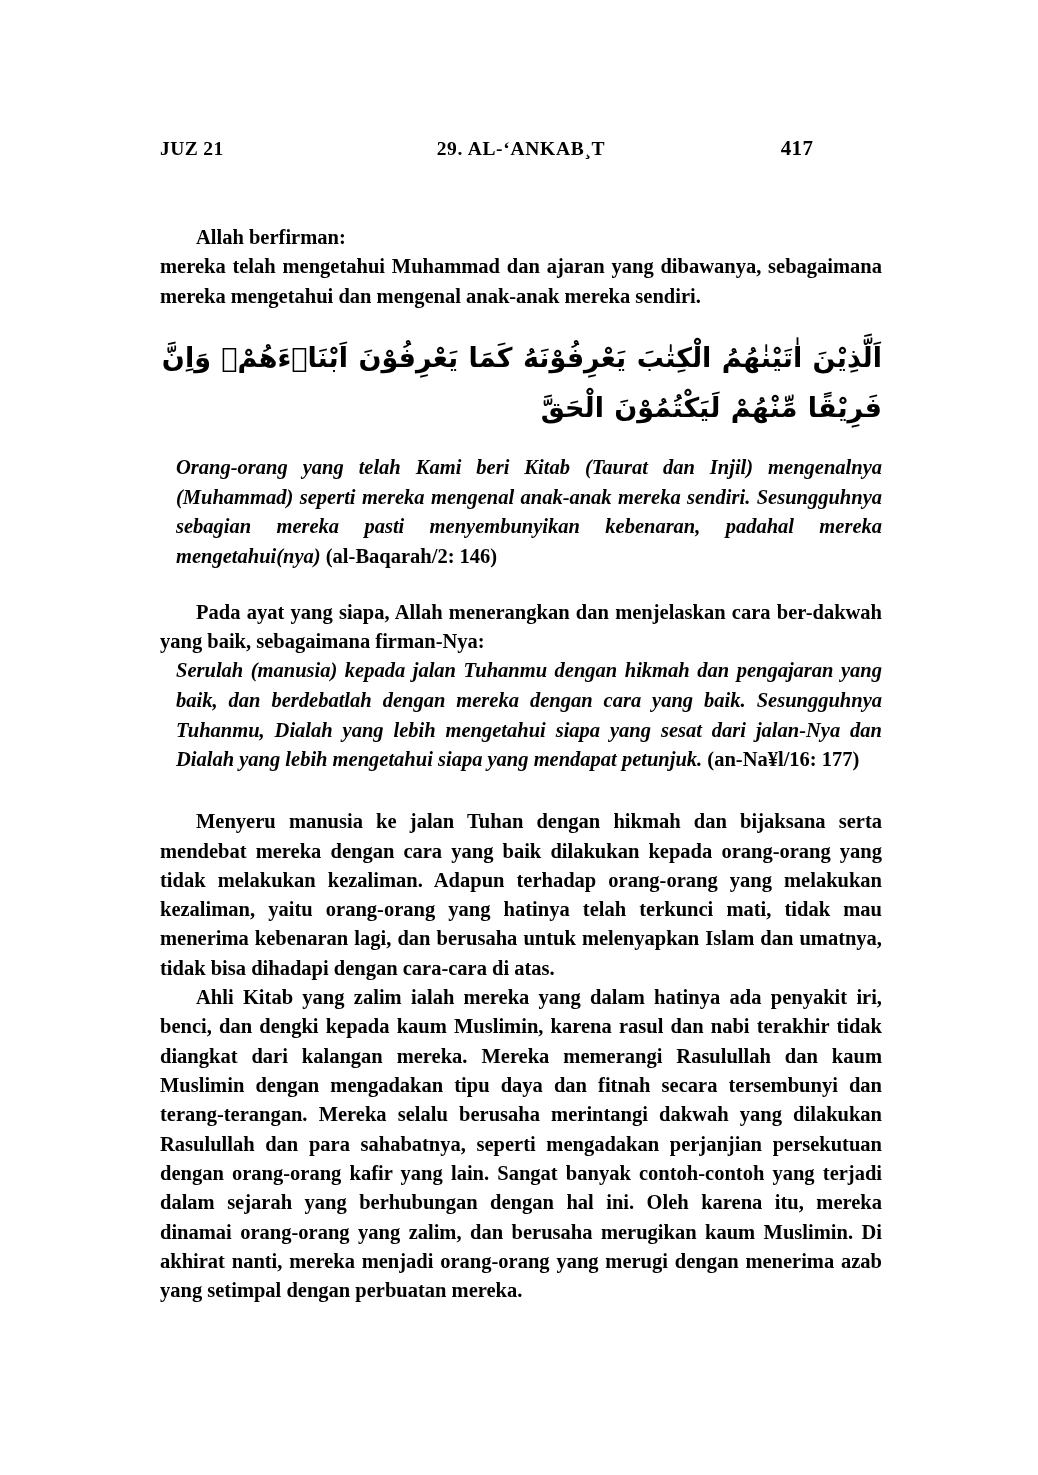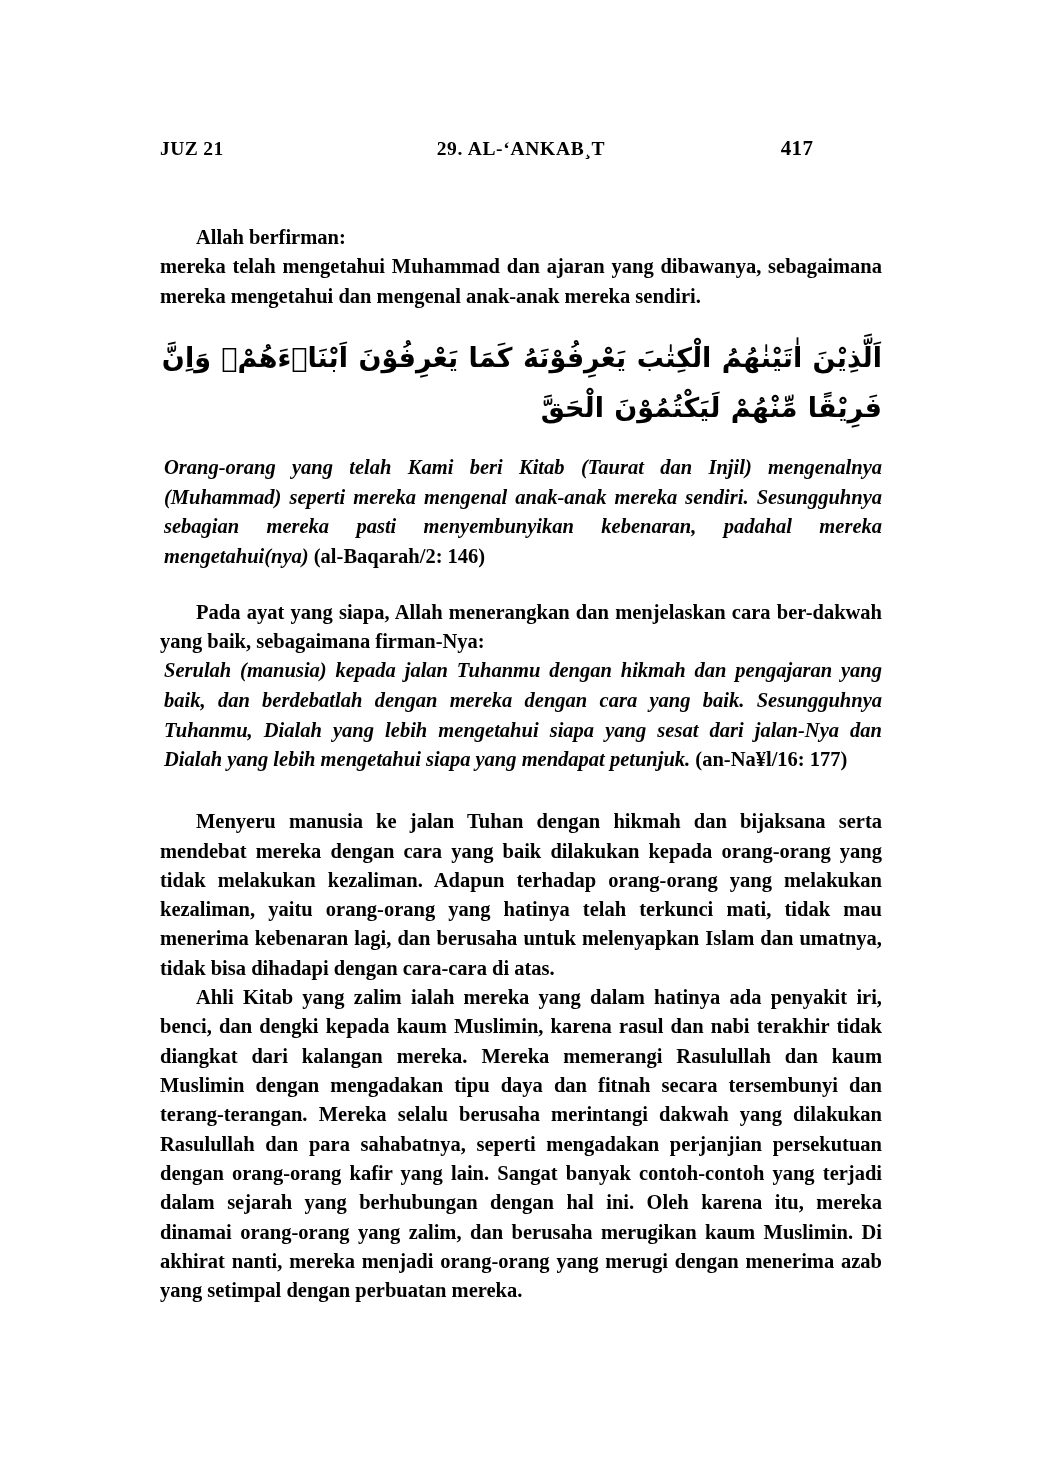--- a/index.html
+++ b/index.html
@@ -69,21 +69,21 @@
     font-family: "DejaVu Sans", sans-serif;
     font-size: 27px;
     line-height: 1.85;
     margin: 22px 0 20px 0;
     word-spacing: 1px;
   }
   .arabic .line2 { display: block; }
 
   
   .trans {
-    margin: 0 0 0 4px;
+    margin: 0 0 0 16px;
     font-size: 20.5px;
     line-height: 1.45;
     text-align: justify;
     text-justify: inter-word;
     font-style: italic;
   }
   .trans .ref {
     font-style: normal;
   }
   .spacer-md { height: 26px; }

